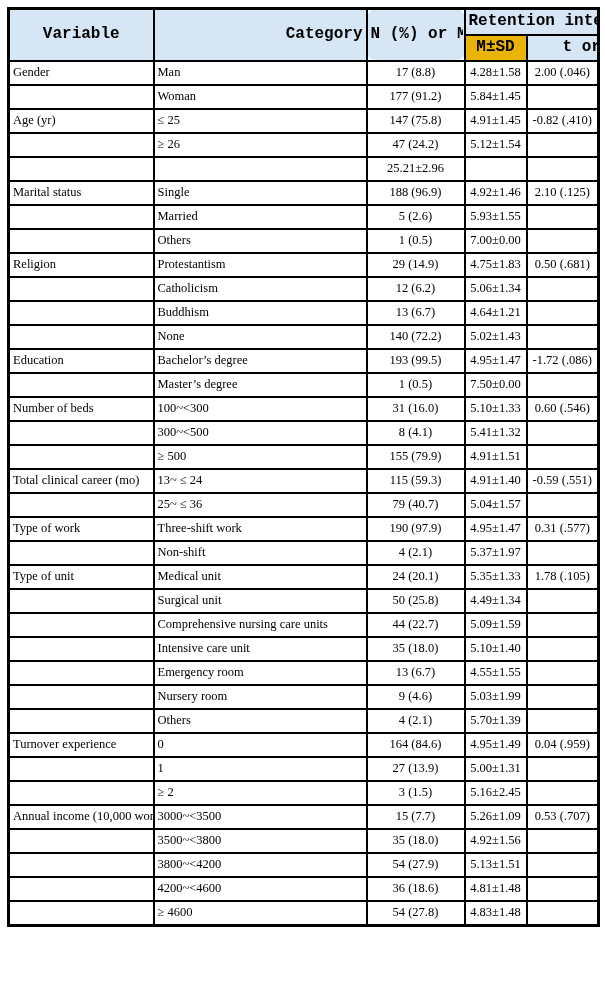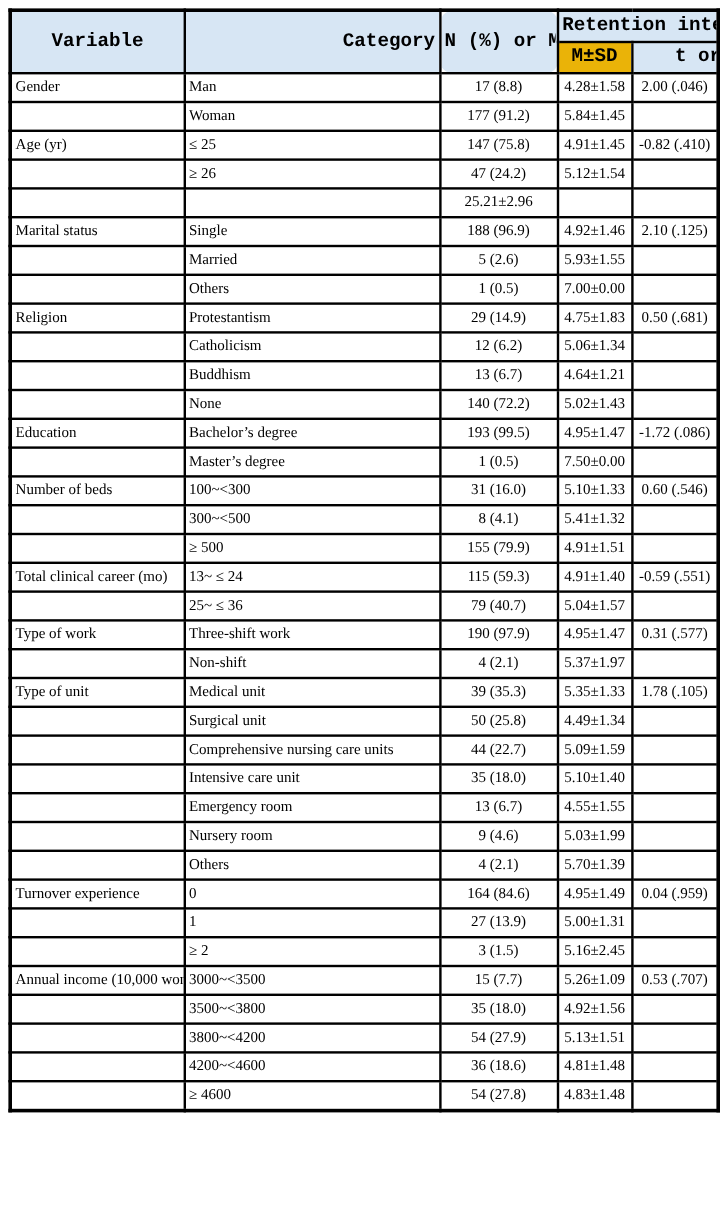--- a/index.html
+++ b/index.html
@@ -214,21 +214,21 @@
         <tr>
           <td class="al-left"></td>
           <td class="al-left">Non-shift</td>
           <td class="al-center">4 (2.1)</td>
           <td class="al-center">5.37±1.97</td>
           <td class="al-center"></td>
         </tr>
         <tr>
           <td class="al-left">Type of unit</td>
           <td class="al-left">Medical unit</td>
-          <td class="al-center">39 (35.3)</td>
+          <td class="al-center">24 (20.1)</td>
           <td class="al-center">5.35±1.33</td>
           <td class="al-center">1.78 (.105)</td>
         </tr>
         <tr>
           <td class="al-left"></td>
           <td class="al-left">Surgical unit</td>
           <td class="al-center">50 (25.8)</td>
           <td class="al-center">4.49±1.34</td>
           <td class="al-center"></td>
         </tr>

